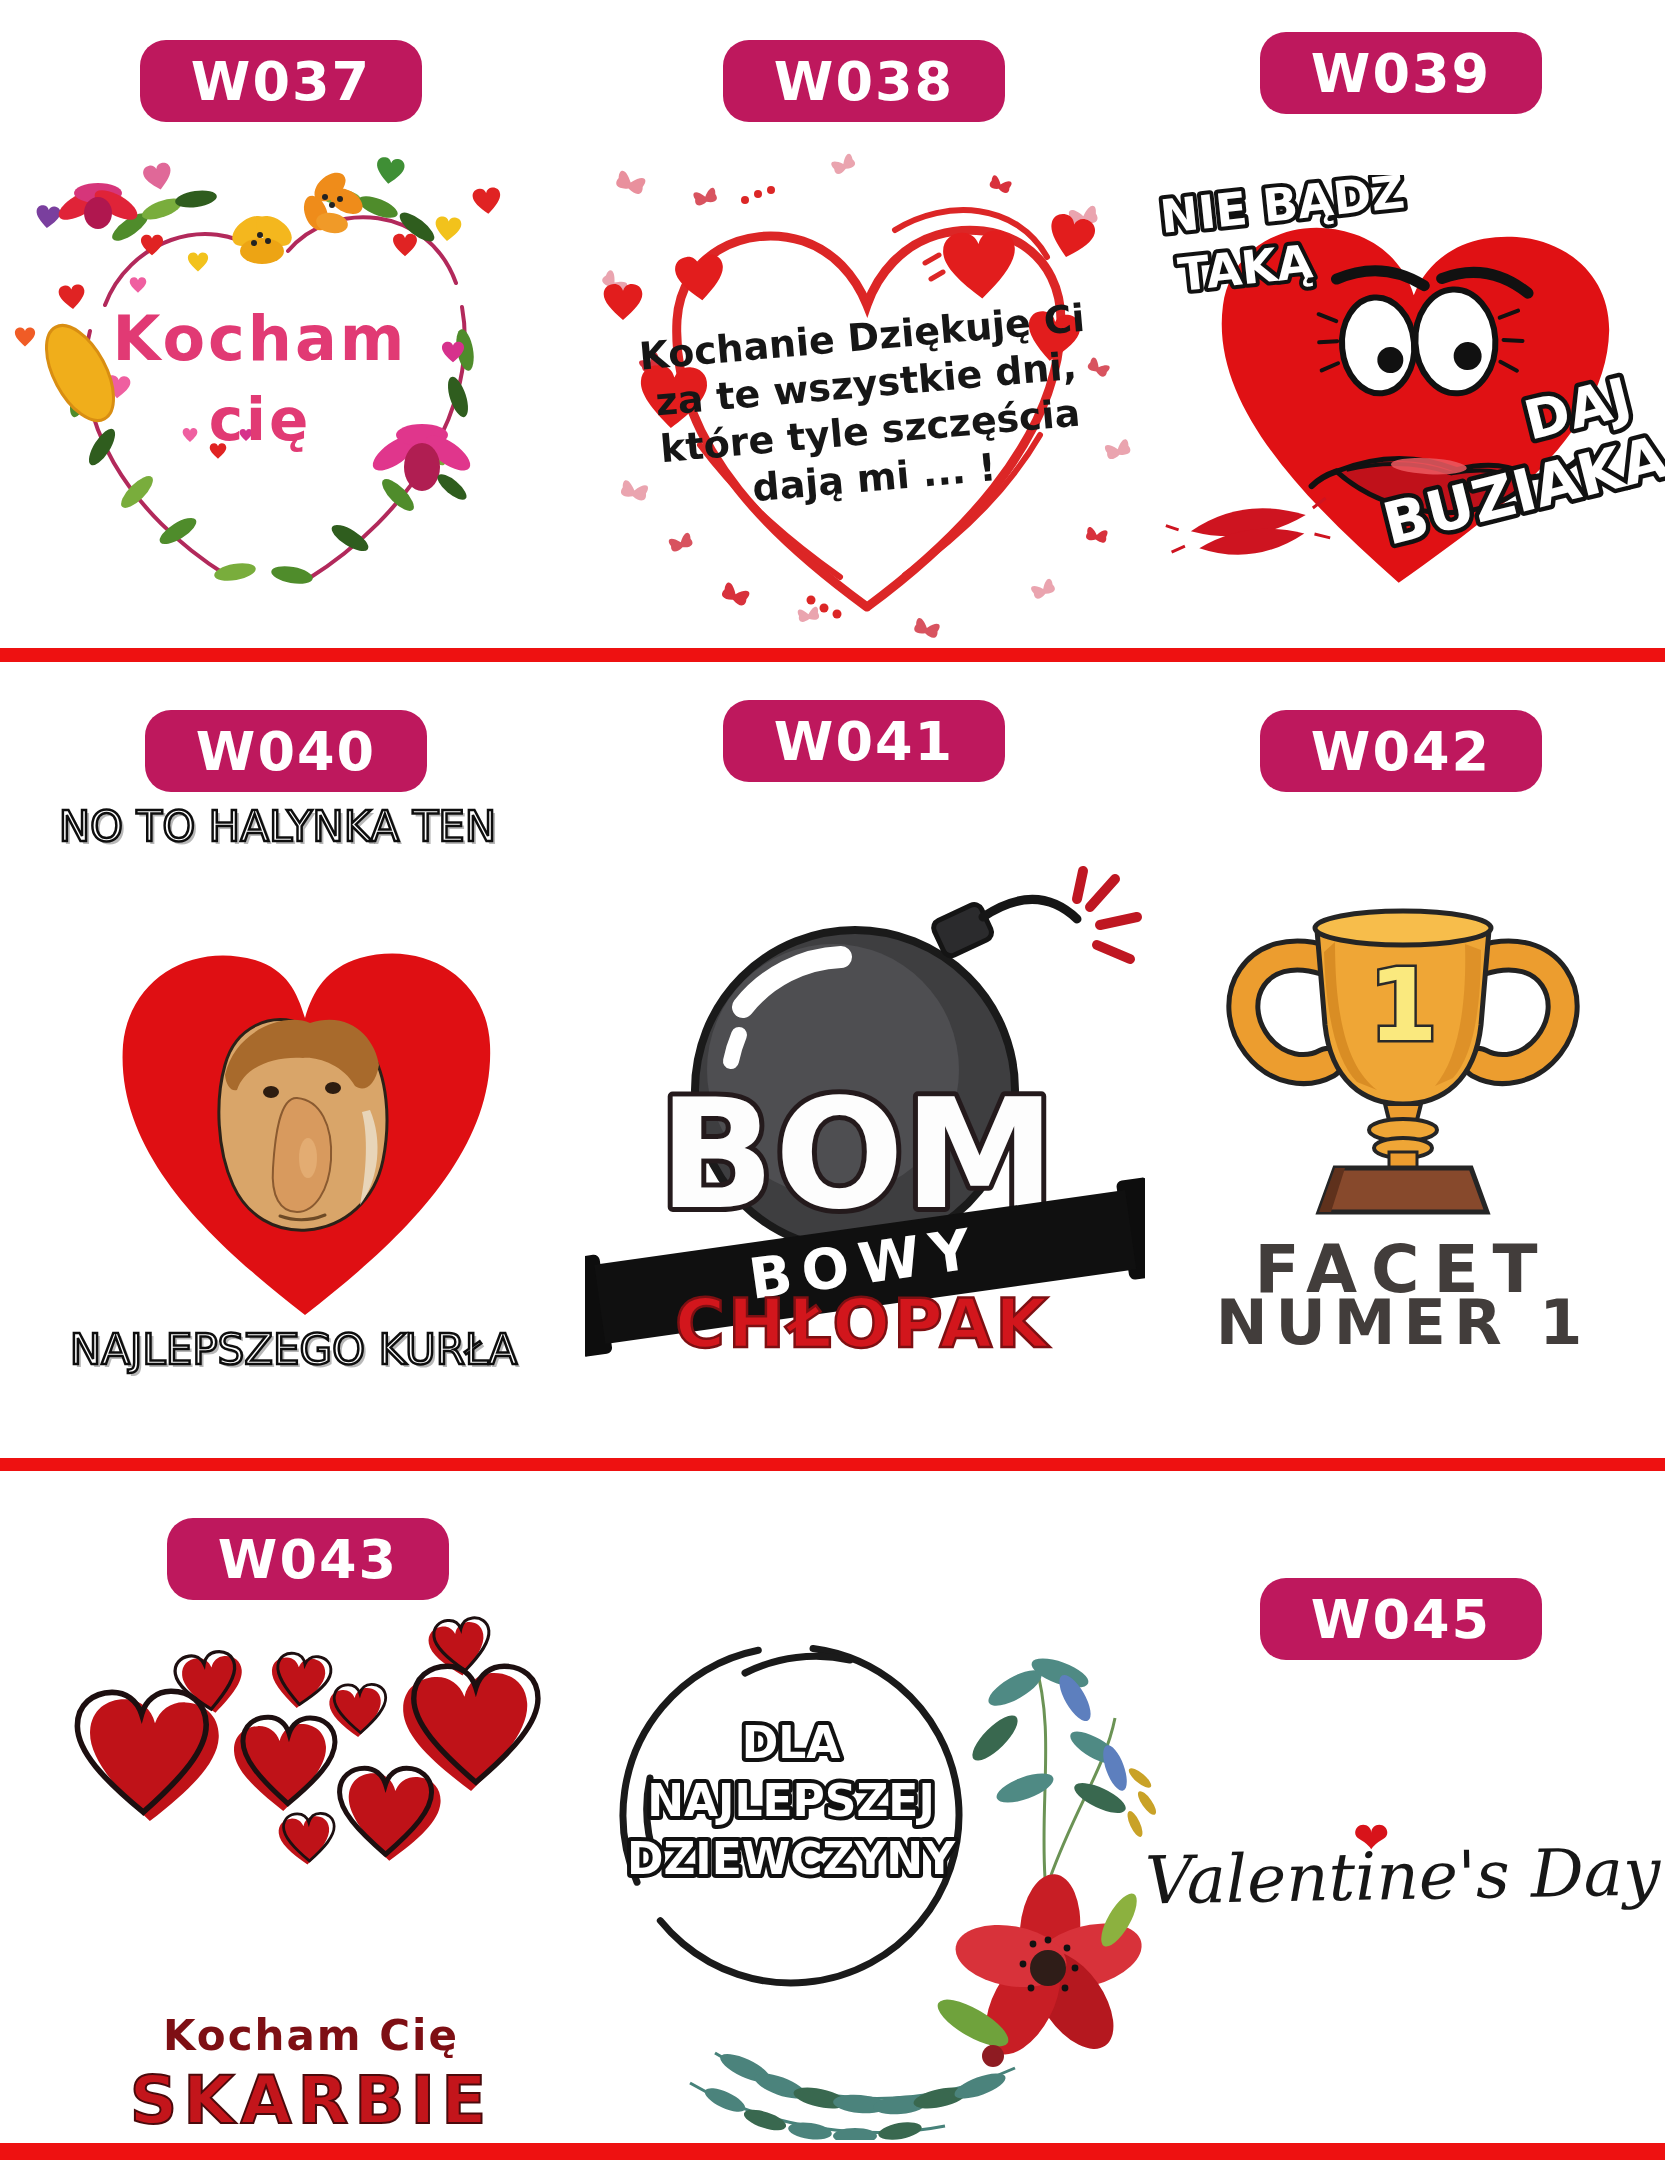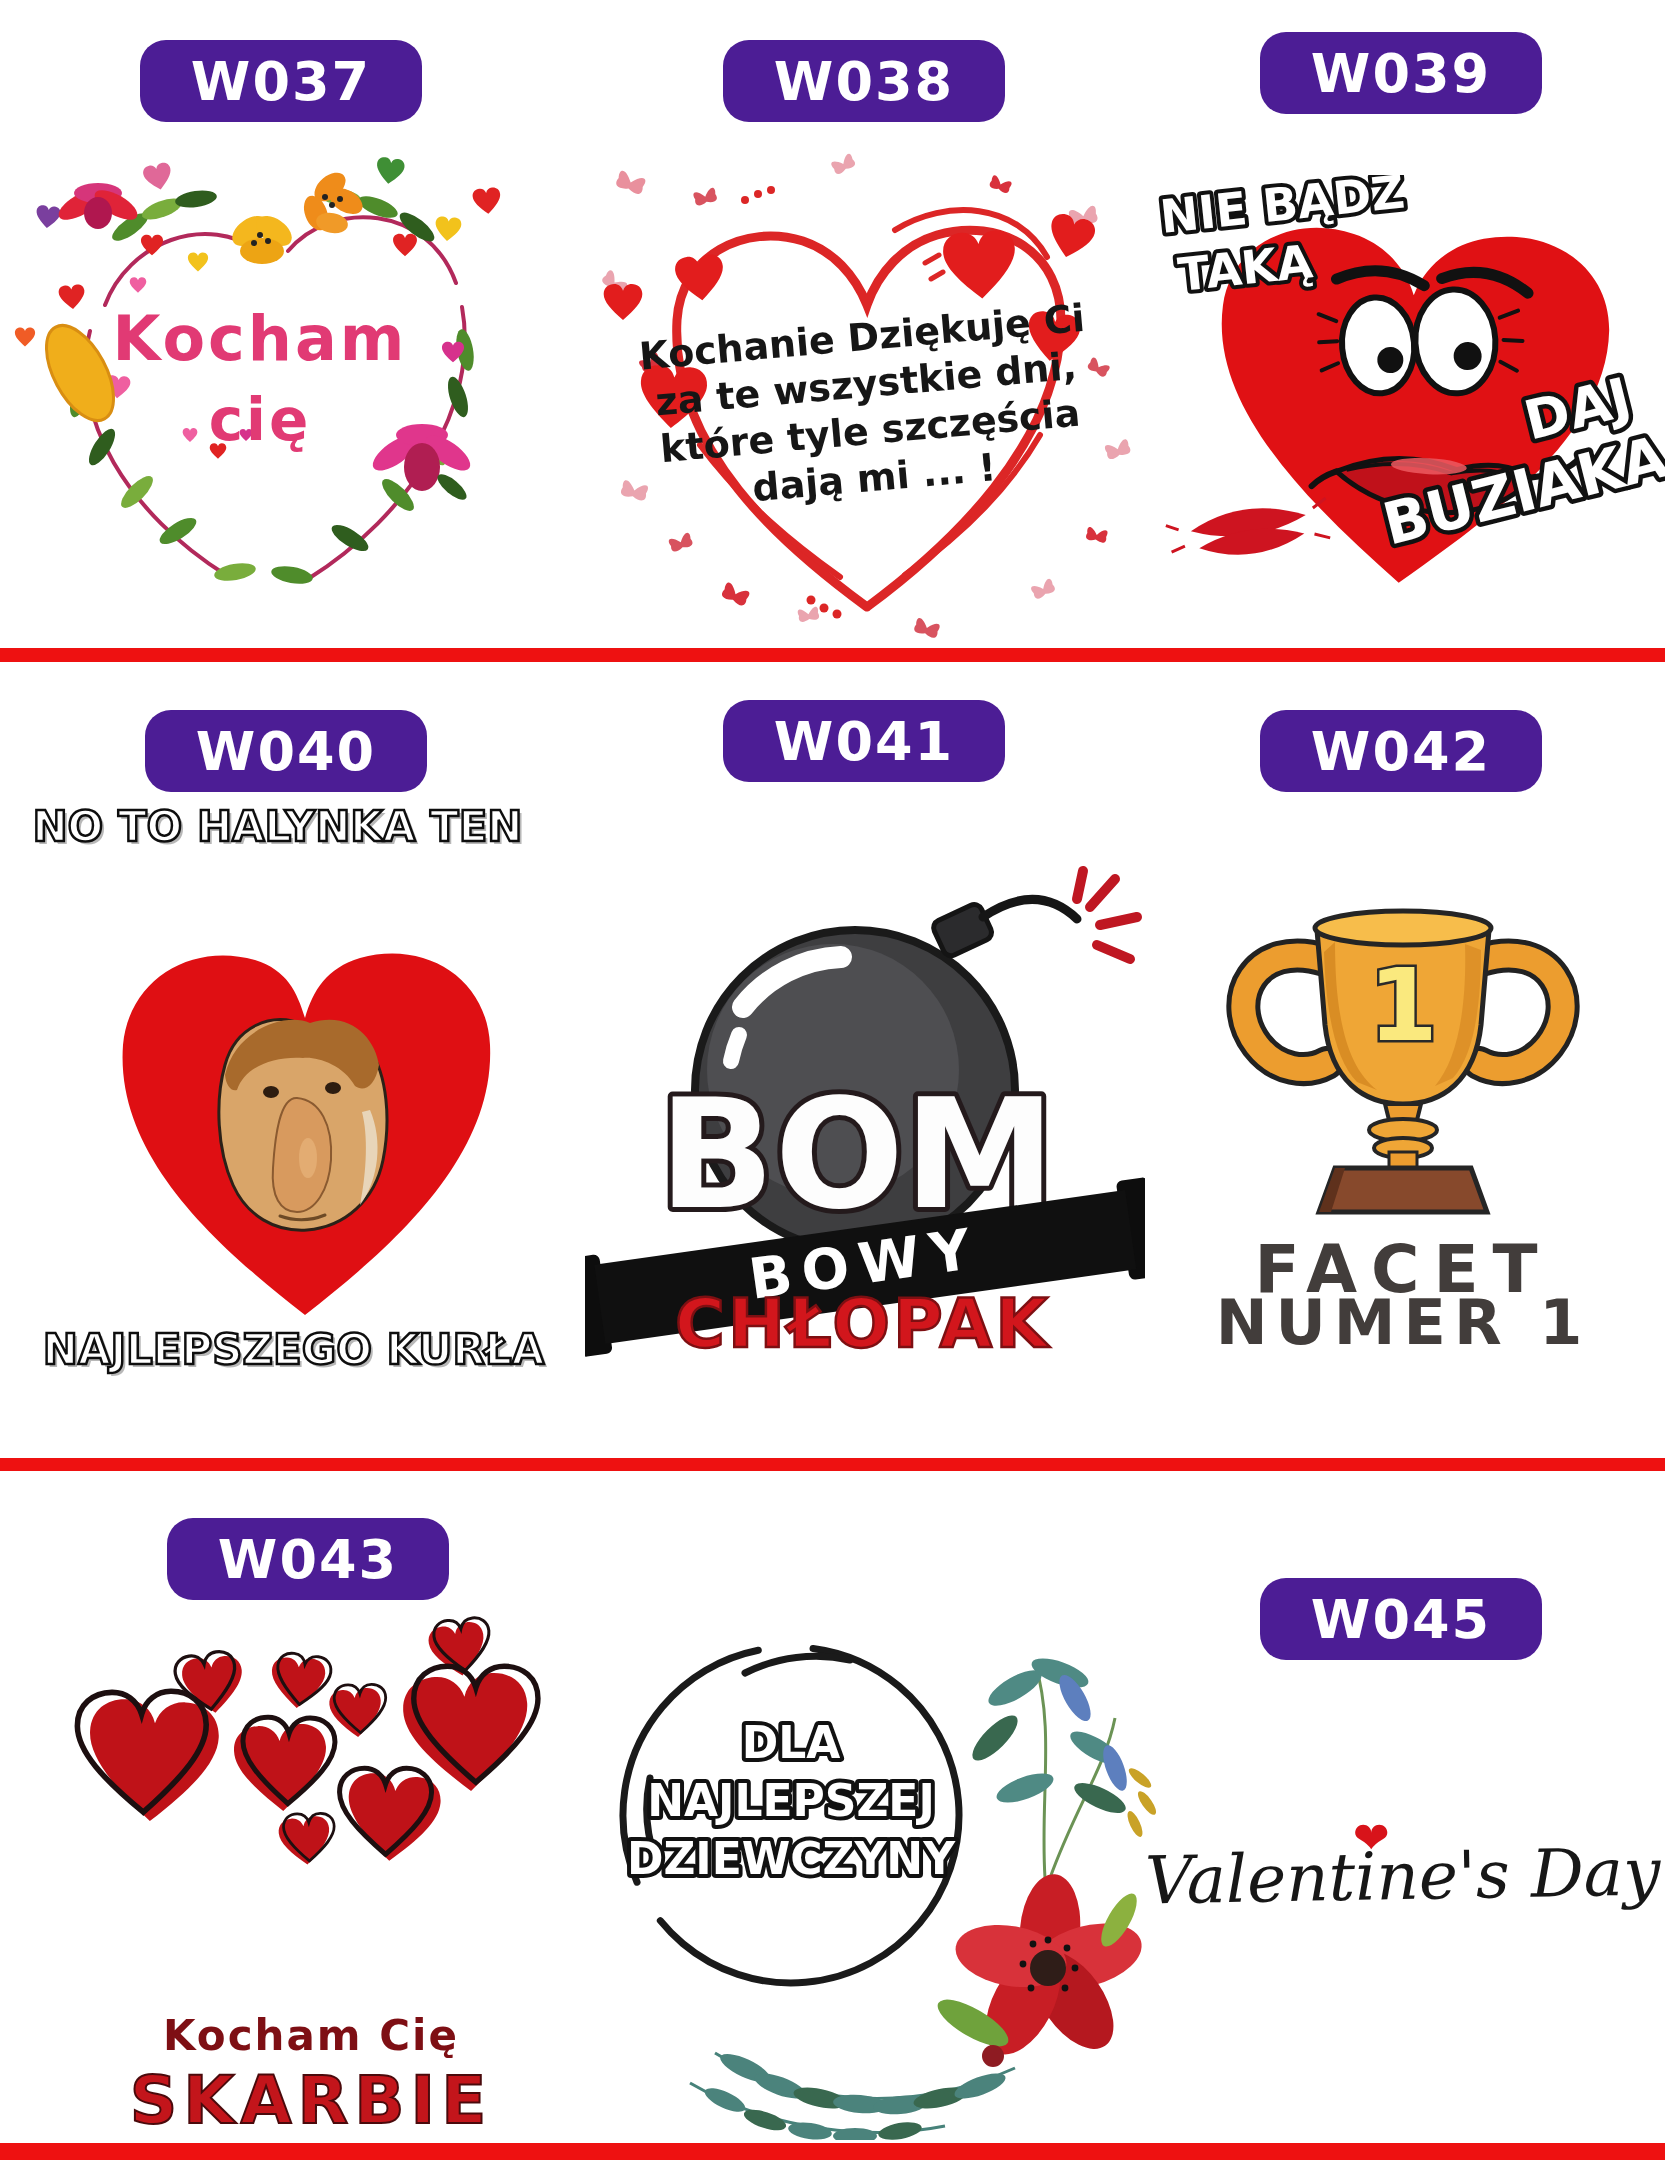--- a/index.html
+++ b/index.html
@@ -1,25 +1,25 @@
 <!DOCTYPE html>
 <html><head>
 <meta charset="utf-8">
 <style>
   html,body{margin:0;padding:0;background:#fff;}
   .sheet{position:relative;width:1665px;height:2177px;background:#fff;overflow:hidden;
          font-family:"DejaVu Sans","Liberation Sans",sans-serif;}
   .cell{position:absolute;}
-  .badge{position:absolute;width:282px;height:82px;background:#4c1d95;border-radius:26px;
+  .badge{position:absolute;width:282px;height:82px;background:#be185d;border-radius:26px;
          display:flex;align-items:center;justify-content:center;}
   .badge span{color:#fff;font-size:54px;font-weight:bold;letter-spacing:2px;}
   .sep{position:absolute;left:0;width:1665px;background:#ee1111;}
   svg text{font-family:"DejaVu Sans","Liberation Sans",sans-serif;}
   .outline-txt{color:#fff;-webkit-text-stroke:2.5px #0e0e0e;text-shadow:3px 3px 0 rgba(0,0,0,.28);
-         font-weight:bold;text-align:center;}
+         font-weight:normal;text-align:center;}
   .w045-script{position:absolute;font-family:"DejaVu Serif","Liberation Serif",serif;
          font-style:italic;color:#171717;white-space:nowrap;}
   .w045-heart{position:absolute;color:#d8131a;}
 </style>
 </head>
 <body>
 
 <div class="sheet">
 
   <svg width="0" height="0" style="position:absolute">

